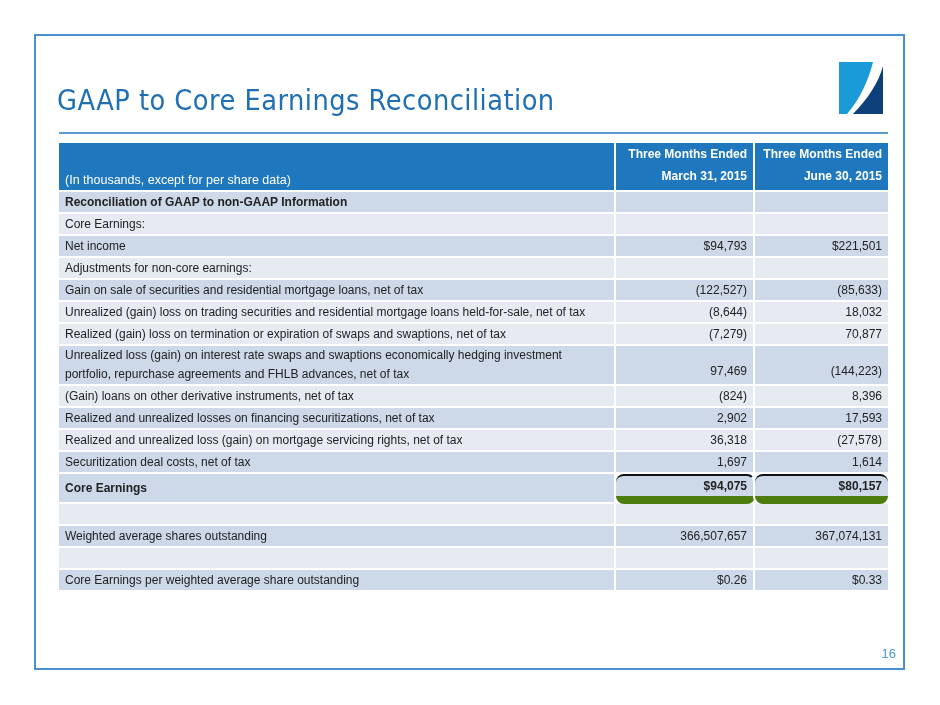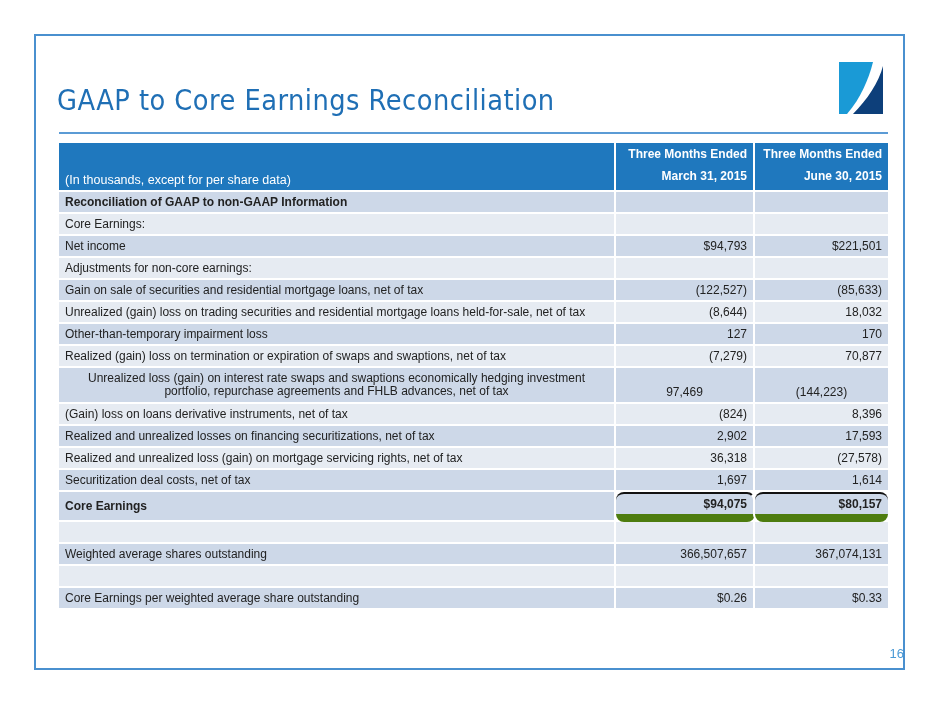--- a/index.html
+++ b/index.html
@@ -1,36 +1,36 @@
 <!DOCTYPE html>
 <html><head>
 <meta charset="utf-8">
 <style>
   html, body { margin: 0; padding: 0; background: #ffffff; }
   body { width: 940px; height: 705px; position: relative; overflow: hidden; font-family: "Liberation Sans", sans-serif; }
   .frame { position: absolute; left: 34px; top: 34px; width: 867px; height: 632px; border: 2px solid #4a90cf; box-sizing: content-box; }
   .title { position: absolute; left: 57px; top: 84px; font-size: 28px; color: #1f6fb5; letter-spacing: 0.5px; font-family: "DejaVu Sans", sans-serif; font-weight: normal; transform: scaleX(0.92); transform-origin: left top; }
   .title-rule { position: absolute; left: 59px; top: 132px; width: 829px; height: 2px; background: #5b9bd5; }
   .logo { position: absolute; left: 839px; top: 62px; width: 44px; height: 52px; }
-  .page-num { position: absolute; right: 36px; top: 646px; font-size: 13px; color: #4a9ad6; }
+  .page-num { position: absolute; right: 44px; top: 646px; font-size: 13px; color: #4a9ad6; }
   table.recon { position: absolute; left: 59px; top: 143px; width: 829px; border-collapse: separate; border-spacing: 0; table-layout: fixed; }
   table.recon col.c1 { width: 557px; }
   table.recon col.c2 { width: 139px; }
   table.recon col.c3 { width: 133px; }
   table.recon td, table.recon th { padding: 0 6px; font-size: 12px; color: #222; border-right: 2px solid #ffffff; border-bottom: 2px solid #ffffff; height: 20px; vertical-align: middle; white-space: nowrap; overflow: hidden; }
   table.recon td:last-child, table.recon th:last-child { border-right: none; }
   table.recon th { background: #1f78be; color: #ffffff; font-weight: normal; height: 40px; vertical-align: bottom; padding-bottom: 3px; margin-left: 12px; }
   table.recon th.label { font-size: 12.5px; text-align: left; }
   table.recon th.period { font-size: 12px; font-weight: bold; text-align: right; line-height: 22px; }
   tr.dark td { background: #cdd8e8; }
   tr.light td { background: #e6ebf2; }
   td.num { text-align: right; }
   td.indent { padding-left: 14px; }
   tr.bold td { font-weight: bold; }
-  tr.wrap td { height: 31px; white-space: normal; line-height: 13px; text-align: center; }
+  tr.wrap td { height: 31px; white-space: normal; line-height: 19px; }
   tr.wrap td.num { vertical-align: bottom; padding-bottom: 3px; }
   tr.total td.num { border-top: 2px solid #111; border-bottom: 8px solid #4d7c0f; border-radius: 8px; }
 </style>
 </head>
 <body>
 
 <div class="frame"></div>
 
 <div class="title">GAAP to Core Earnings Reconciliation</div>
 <div class="title-rule"></div>
@@ -83,37 +83,32 @@
     <tr class="dark">
       <td>Gain on sale of securities and residential mortgage loans, net of tax</td>
       <td class="num">(122,527)</td>
       <td class="num">(85,633)</td>
     </tr>
     <tr class="light">
       <td>Unrealized (gain) loss on trading securities and residential mortgage loans held-for-sale, net of tax</td>
       <td class="num">(8,644)</td>
       <td class="num">18,032</td>
     </tr>
-    <tr class="dark">
-      <td>Other-than-temporary impairment loss</td>
-      <td class="num">127</td>
-      <td class="num">170</td>
-    </tr>
     <tr class="light">
       <td>Realized (gain) loss on termination or expiration of swaps and swaptions, net of tax</td>
       <td class="num">(7,279)</td>
       <td class="num">70,877</td>
     </tr>
     <tr class="dark wrap">
       <td>Unrealized loss (gain) on interest rate swaps and swaptions economically hedging investment portfolio, repurchase agreements and FHLB advances, net of tax</td>
       <td class="num">97,469</td>
       <td class="num">(144,223)</td>
     </tr>
     <tr class="light">
-      <td>(Gain) loss on loans derivative instruments, net of tax</td>
+      <td>(Gain) loans on other derivative instruments, net of tax</td>
       <td class="num">(824)</td>
       <td class="num">8,396</td>
     </tr>
     <tr class="dark">
       <td>Realized and unrealized losses on financing securitizations, net of tax</td>
       <td class="num">2,902</td>
       <td class="num">17,593</td>
     </tr>
     <tr class="light">
       <td>Realized and unrealized loss (gain) on mortgage servicing rights, net of tax</td>

